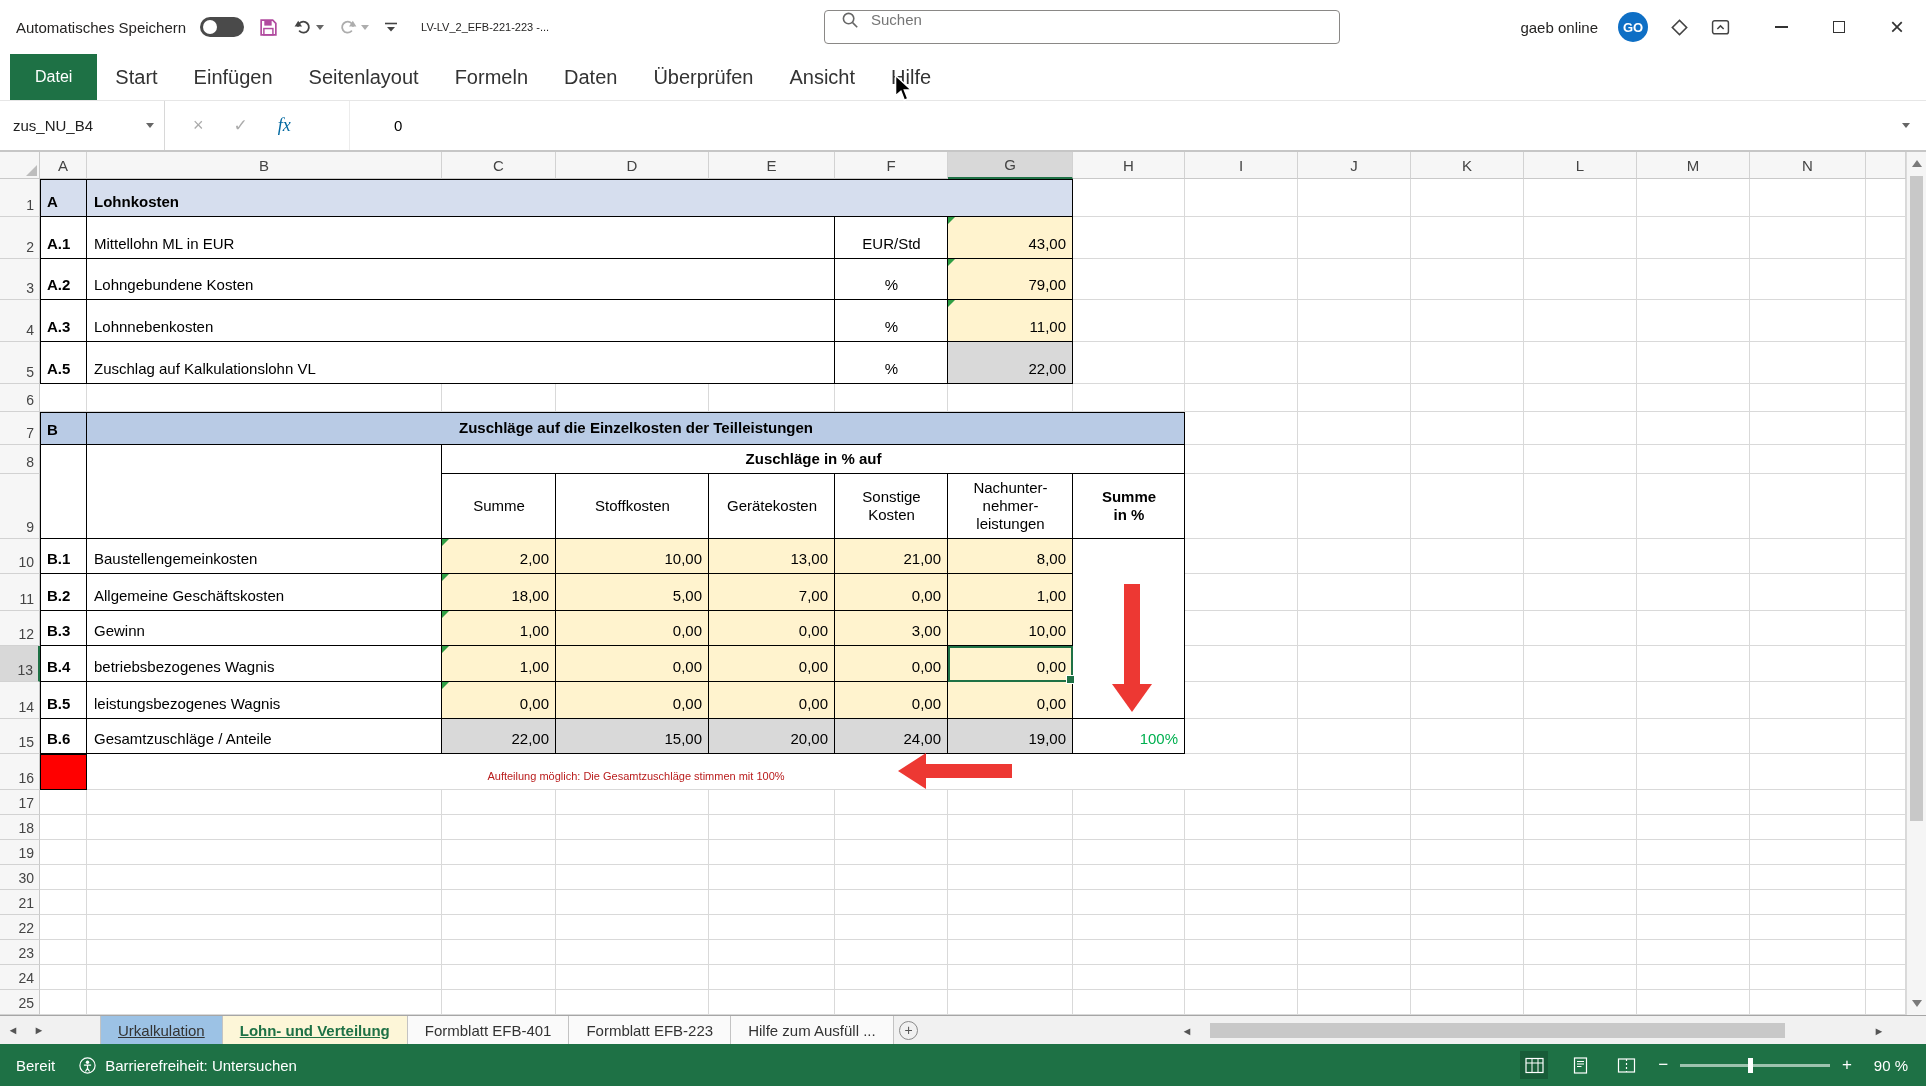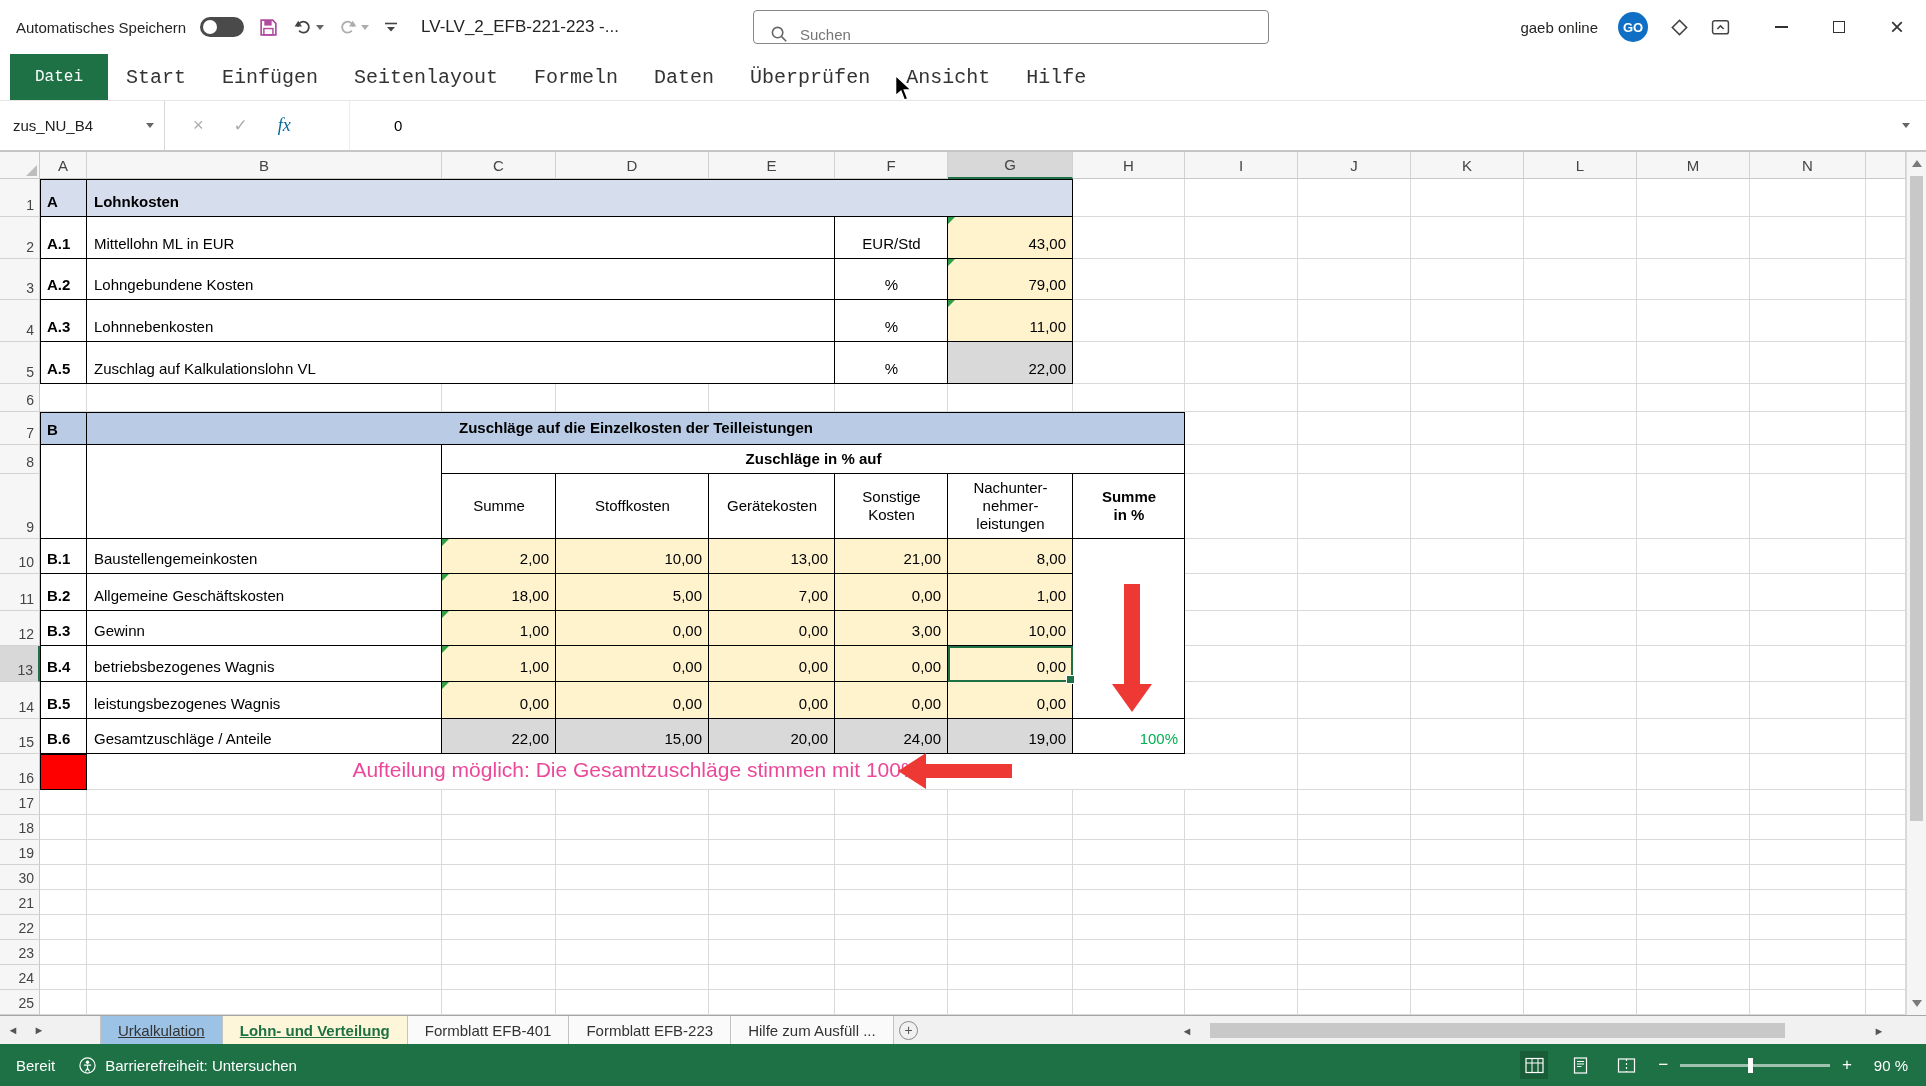--- a/index.html
+++ b/index.html
@@ -17,33 +17,33 @@
   body{font-family:"Liberation Sans",sans-serif;background:#fff;position:relative;color:#222;}
 
   
   .titlebar{height:54px;background:#fff;display:flex;align-items:center;position:relative;padding-left:16px;}
   .tb-left{display:flex;align-items:center;gap:14px;}
   .autosave-label{font-size:15px;color:#252423;}
   .toggle{width:44px;height:20px;border-radius:10px;background:#4A4A4A;position:relative;flex:0 0 auto;}
   .toggle .knob{position:absolute;left:3px;top:3px;width:14px;height:14px;border-radius:50%;background:#fff;}
   .qat-btn{display:flex;align-items:end;gap:3px;align-items:center;}
   .chev{width:0;height:0;border-left:4px solid transparent;border-right:4px solid transparent;border-top:5px solid #666;}
-  .doc-title{font-size:17px;color:#252423;margin-left:22px;white-space:nowrap;}
-  .search-box{position:absolute;left:753px;top:10px;width:516px;height:34px;border:1px solid #8A8886;border-radius:4px;background:#fff;display:flex;align-items:flex-end;gap:12px;padding-left:16px;}
+  .doc-title{font-size:11px;color:#252423;margin-left:22px;white-space:nowrap;}
+  .search-box{position:absolute;left:824px;top:10px;width:516px;height:34px;border:1px solid #8A8886;border-radius:4px;background:#fff;display:flex;align-items:flex-start;gap:12px;padding-left:16px;}
   .search-box input{border:none;outline:none;font-size:15px;color:#605E5C;font-family:"Liberation Sans",sans-serif;width:420px;background:transparent;}
   .tb-right{position:absolute;right:0;top:0;height:54px;display:flex;align-items:center;}
   .account-name{font-size:15px;color:#252423;margin-right:20px;}
   .go-badge{width:30px;height:30px;border-radius:50%;background:#0E6FC5;color:#fff;font-size:13px;font-weight:bold;display:flex;align-items:center;justify-content:center;margin-right:22px;}
   .tb-icon{margin-right:22px;display:flex;align-items:center;}
   .win-btn{width:58px;height:54px;display:flex;align-items:center;justify-content:center;font-size:21px;color:#333;}
   .min-glyph{width:13px;height:1.6px;background:#333;}
   .max-glyph{width:12px;height:12px;border:1.4px solid #333;}
 
   
-  .ribbon-tabs{height:47px;background:#fff;border-bottom:1px solid #E6E6E6;display:flex;align-items:stretch;position:relative;font-family:Liberation Mono, monospace;}
+  .ribbon-tabs{height:47px;background:#fff;border-bottom:1px solid #E6E6E6;display:flex;align-items:stretch;position:relative;}
   .file-tab{background:var(--accent-green);color:#fff;font-size:16px;padding:0 25px;display:flex;align-items:center;margin-left:10px;}
   .rtab{padding:0 18px;font-size:20px;color:#333;display:flex;align-items:center;}
   .ribbon-right{position:absolute;right:16px;top:7px;display:flex;gap:10px;}
   .pill-btn{border:1px solid #C8C6C4;border-radius:4px;height:33px;display:flex;align-items:center;gap:9px;padding:0 13px;font-size:15px;color:#252423;background:#fff;}
 
   
   .formula-bar{height:51px;background:#fff;border-bottom:2px solid #C6C6C6;display:flex;align-items:stretch;}
   .name-box{width:165px;border-right:1px solid #D8D8D8;display:flex;align-items:center;padding-left:13px;font-size:15px;color:#222;position:relative;}
   .name-box .chev{position:absolute;right:10px;}
   .fx-area{width:185px;display:flex;align-items:center;gap:30px;padding-left:28px;border-right:1px solid #ECECEC;}
@@ -74,21 +74,21 @@
   .tc.vcenter{align-items:center;padding-bottom:0;}
   .tc.pre{white-space:pre-line;}
   .tc.bluehead{background:var(--header-blue-a);}
   .tc.blue2{background:var(--header-blue-b);}
   .tc.cream{background:var(--input-fill);}
   .tc.gray{background:var(--computed-fill);}
   .tc.redcell{background:var(--warning-red);border:1px solid #000;}
   .tc.sumok{color:var(--ok-green);}
   .tri::before{content:'';position:absolute;left:0;top:0;width:0;height:0;border-top:7px solid #2F9E44;border-right:7px solid transparent;}
   .sec-box{border:1px solid #000;z-index:3;pointer-events:none;}
-  .note{position:relative;z-index:2;background:#fff;border-bottom:1px solid #D9D9D9;display:flex;align-items:flex-end;justify-content:center;font-size:21px;padding-bottom:7px;color:#ec4899;}
+  .note{position:relative;z-index:2;background:#fff;border-bottom:1px solid #D9D9D9;display:flex;align-items:flex-end;justify-content:center;font-size:11px;padding-bottom:7px;color:#b91c1c;}
   .cell-selection{z-index:4;border:2px solid var(--accent-green);pointer-events:none;position:relative;}
   .cell-selection::after{content:'';position:absolute;right:-4px;bottom:-4px;width:7px;height:7px;background:var(--accent-green);border:1px solid #fff;}
 
   .arrow-down-body{position:absolute;left:1124px;top:432px;width:16px;height:100px;background:var(--arrow-red);z-index:5;}
   .arrow-down-head{position:absolute;left:1112px;top:532px;width:0;height:0;border-left:20px solid transparent;border-right:20px solid transparent;border-top:28px solid var(--arrow-red);z-index:5;}
   .arrow-left-body{position:absolute;left:926px;top:612px;width:86px;height:14px;background:var(--arrow-red);z-index:5;}
   .arrow-left-head{position:absolute;left:898px;top:601px;width:0;height:0;border-top:18px solid transparent;border-bottom:18px solid transparent;border-right:28px solid var(--arrow-red);z-index:5;}
 
   
   .vscroll{position:absolute;right:0;top:152px;width:20px;height:863px;background:#F5F5F5;border-left:1px solid #DADADA;}

